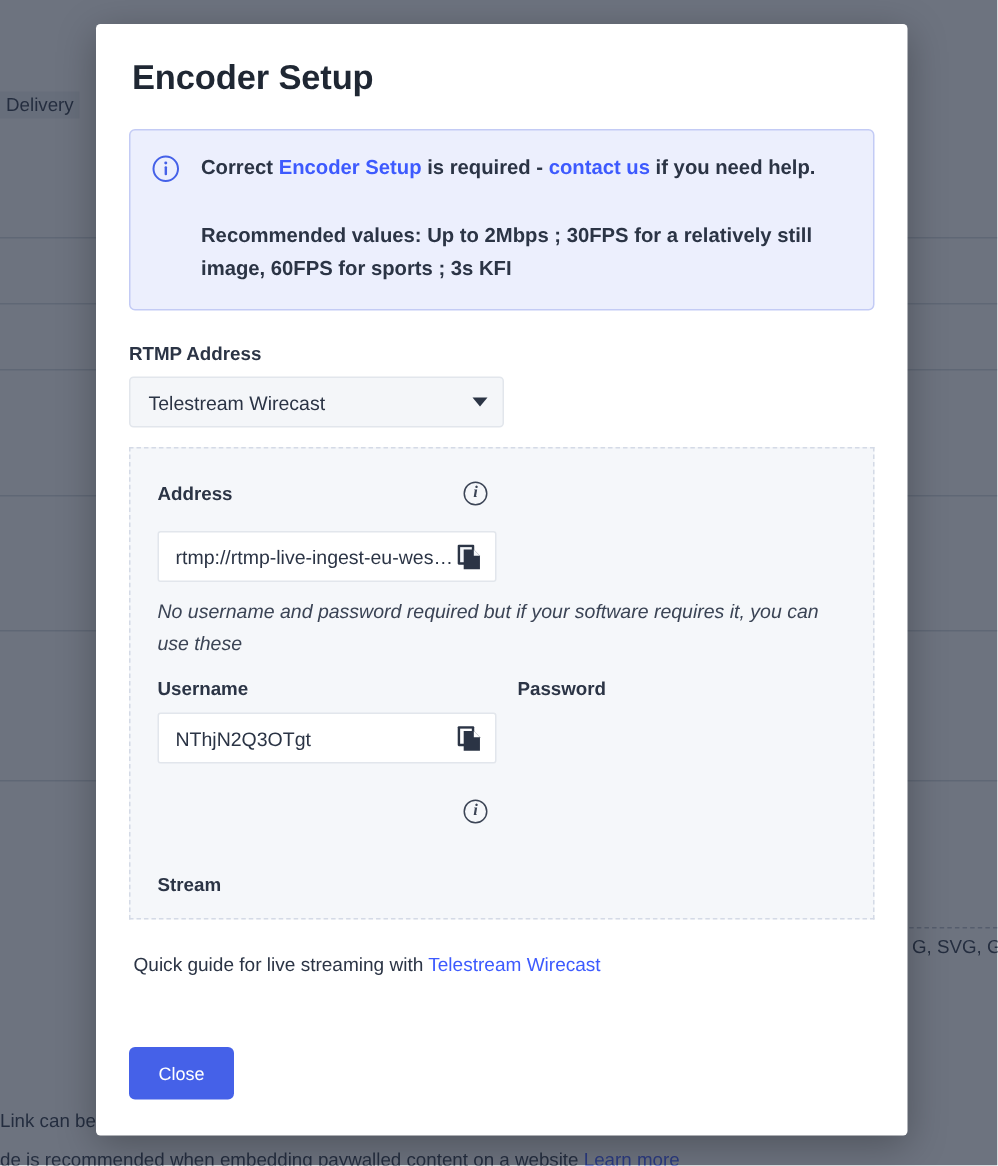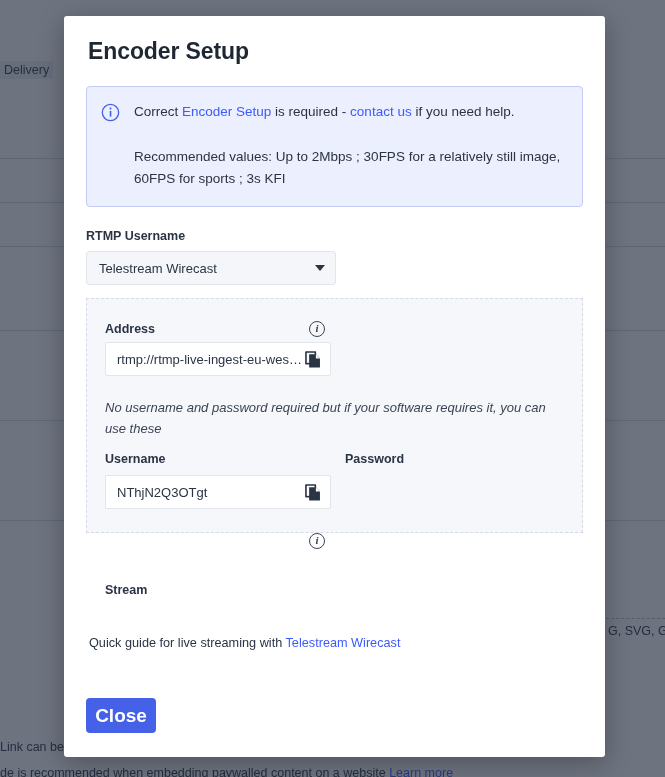--- a/index.html
+++ b/index.html
@@ -50,20 +50,21 @@
   
   .banner {
     position: absolute; left: 22px; top: 70px;
     width: 497px;
     background: #eceffd;
     border: 1px solid #c3cbf5;
     border-radius: 4px;
     padding: 14px 16px 16px 14px;
     display: flex;
     gap: 14px;
+    font-weight: bold;
   }
   .info-icon { flex: 0 0 auto; margin-top: 2px; }
   .banner-body { font-size: 13.5px; color: #2b3445; line-height: 1.62; }
   .banner-body .line2 { margin-top: 23px; }
   .a-blue { color: #3d5afe; }
 
   
   .field-label {
     font-size: 12.5px; font-weight: bold; color: #2b3445;
   }
@@ -82,21 +83,21 @@
   .caret {
     width: 0; height: 0;
     border-left: 5.5px solid transparent;
     border-right: 5.5px solid transparent;
     border-top: 6.5px solid #2b3445;
   }
 
   
   .dash-group {
     position: absolute; left: 22px; top: 282px;
-    width: 497px; height: 235px;
+    width: 497px; height: 315px;
     border: 1px dashed #d4dae6;
     background: #f5f7fa;
   }
   .grp-label { position: absolute; font-size: 12.5px; font-weight: bold; color: #2b3445; }
   .circ-i {
     position: absolute;
     width: 16px; height: 16px;
     border: 1.4px solid #3b4455;
     border-radius: 50%;
     color: #3b4455;
@@ -141,21 +142,21 @@
   .guide {
     position: absolute; left: 25px; top: 620px;
     font-size: 12.7px; color: #2b3445;
   }
   .close-btn {
     position: absolute; left: 22px; top: 682px;
     width: 70px; height: 35px;
     background: #4561e8;
     border: none; border-radius: 4px;
     color: #ffffff;
-    font-size: 19px; font-weight: bold;
+    font-size: 12px; font-weight: normal;
     font-family: "Liberation Sans", sans-serif;
     cursor: pointer;
   }
 </style>
 </head>
 <body>
 
 <div class="bg-page">
   <div class="bg-text" style="left:0px; top:61px; background:#eef0f3; padding:2px 4px;">Delivery</div>
   <div class="bg-hr" style="top:158px;"></div>
@@ -188,31 +189,31 @@
       </svg>
     </span>
     <div class="banner-body">
       <div>
         <span>Correct </span><span class="a-blue">Encoder Setup</span><span> is required - </span><span class="a-blue">contact us</span><span> if you need help.</span>
       </div>
       <div class="line2">Recommended values: Up to 2Mbps ; 30FPS for a relatively still image, 60FPS for sports ; 3s KFI</div>
     </div>
   </div>
 
-  <div class="field-label sel-label">RTMP Username</div>
+  <div class="field-label sel-label">RTMP Address</div>
   <div class="select-box">
     <span class="select-value">Telestream Wirecast</span>
     <span class="caret"></span>
   </div>
 
   <div class="dash-group">
 
     <div class="grp-label" style="left:18px; top:23px;">Address</div>
     <div class="circ-i" style="left:222px; top:22px;">i</div>
-    <div class="inp" style="left:18px; top:43px; width:226px;">
+    <div class="inp" style="left:18px; top:55px; width:226px;">
       <span class="inp-val">rtmp://rtmp-live-ingest-eu-wes…</span>
       <span class="copy-btn">
         <svg width="19" height="19" viewBox="0 0 20 20">
           <rect x="1.2" y="1.2" width="11.6" height="14" rx="0.8" fill="#2b3445"></rect>
           <rect x="2.9" y="2.9" width="8.2" height="10.6" fill="#f5f7fa"></rect>
           <path d="M5.4 4.6 h7.1 l4.3 4.3 v9.6 h-11.4 z" fill="#2b3445"></path>
           <path d="M12.5 4.6 l4.3 4.3 h-4.3 z" fill="#f5f7fa"></path>
         </svg>
       </span>
     </div>

